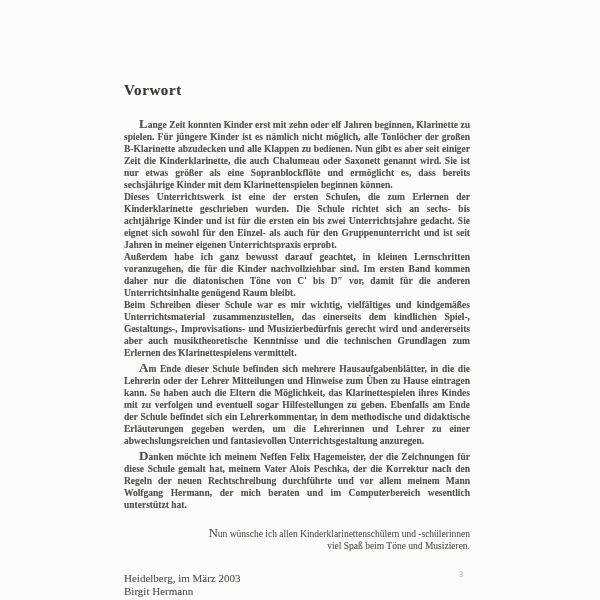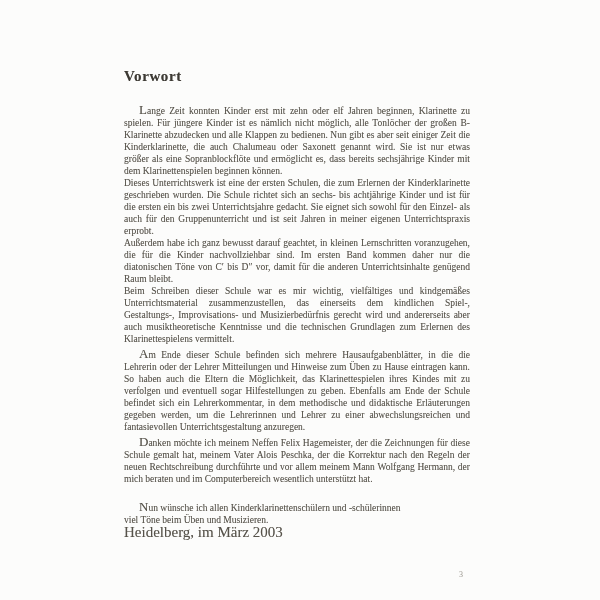--- a/index.html
+++ b/index.html
@@ -11,54 +11,56 @@
     font-family: "Liberation Serif", serif;
   }
   .page {
     position: absolute;
     inset: 0;
     background: #fcfcfb;
   }
   .text-block {
     position: absolute;
     left: 124px;
-    top: 68px;
+    top: 82px;
     width: 346px;
   }
   .title {
     font-size: 15px;
     font-weight: bold;
     color: #3d3a34;
     letter-spacing: 0.6px;
     margin-bottom: 19px;
     text-shadow: 0 0 0.5px rgba(61,58,52,0.4);
   }
   .body-para {
     font-size: 9.5px;
     line-height: 12px;
     text-align: justify;
     color: #56524a;
     text-shadow: 0 0 0.6px rgba(90,85,75,0.35);
+    font-weight: bold;
   }
   .first-indent { text-indent: 15px; }
   .block-gap { margin-top: 3px; }
   .initial {
     font-size: 13px;
     line-height: 12px;
   }
   .closing-line {
     font-size: 9.5px;
     line-height: 12px;
-    text-align: left;
+    text-align: right;
     color: #56524a;
     text-shadow: 0 0 0.6px rgba(90,85,75,0.35);
   }
   .closing-gap { margin-top: 16px; }
   .signature {
-    font-size: 15px;
+    margin-top: 20px;
+    font-size: 11px;
     line-height: 13px;
     color: #56524a;
     text-shadow: 0 0 0.6px rgba(90,85,75,0.35);
   }
   .page-number {
     position: absolute;
     left: 459px;
     top: 570px;
     font-size: 8px;
     color: #9a968e;
@@ -80,23 +82,24 @@
     <p class="body-para">Außerdem habe ich ganz bewusst darauf geachtet, in kleinen Lernschritten voranzugehen, die für die Kinder nachvollziehbar sind. Im ersten Band kommen daher nur die diatonischen Töne von C′ bis D″ vor, damit für die anderen Unterrichtsinhalte genügend Raum bleibt.</p>
 
     <p class="body-para">Beim Schreiben dieser Schule war es mir wichtig, vielfältiges und kindgemäßes Unterrichtsmaterial zusammenzustellen, das einerseits dem kindlichen Spiel-, Gestaltungs-, Improvisations- und Musizierbedürfnis gerecht wird und andererseits aber auch musiktheoretische Kenntnisse und die technischen Grundlagen zum Erlernen des Klarinettespielens vermittelt.</p>
 
     <p class="body-para first-indent block-gap"><span class="initial">A</span><span>m Ende dieser Schule befinden sich mehrere Hausaufgabenblätter, in die die Lehrerin oder der Lehrer Mitteilungen und Hinweise zum Üben zu Hause eintragen kann. So haben auch die Eltern die Möglichkeit, das Klarinettespielen ihres Kindes mit zu verfolgen und eventuell sogar Hilfestellungen zu geben. Ebenfalls am Ende der Schule befindet sich ein Lehrerkommentar, in dem methodische und didaktische Erläuterungen gegeben werden, um die Lehrerinnen und Lehrer zu einer abwechslungsreichen und fantasievollen Unterrichtsgestaltung anzuregen.</span></p>
 
     <p class="body-para first-indent block-gap"><span class="initial">D</span><span>anken möchte ich meinem Neffen Felix Hagemeister, der die Zeichnungen für diese Schule gemalt hat, meinem Vater Alois Peschka, der die Korrektur nach den Regeln der neuen Rechtschreibung durchführte und vor allem meinem Mann Wolfgang Hermann, der mich beraten und im Computerbereich wesentlich unterstützt hat.</span></p>
 
     <p class="closing-line first-indent closing-gap"><span class="initial">N</span><span>un wünsche ich allen Kinderklarinettenschülern und -schülerinnen</span></p>
 
-    <p class="closing-line">viel Töne beim Üben und Musizieren.</p>
+    <p class="closing-line">viel Spaß beim Töne und Musizieren.</p>
 
     <div class="signature">
       <div>Heidelberg, im März 2003</div>
+      <div>Birgit Hermann</div>
     </div>
 
   </div>
 
   <div class="page-number">3</div>
 
 </div>
 
 </body></html>

